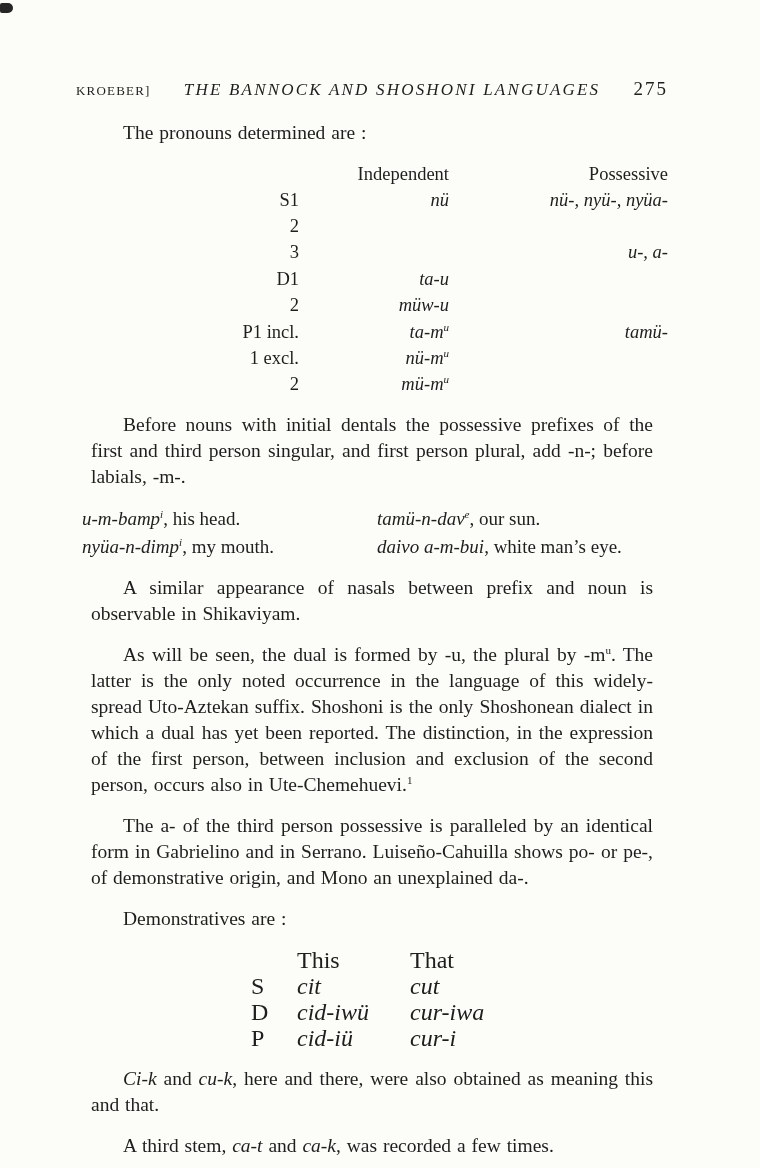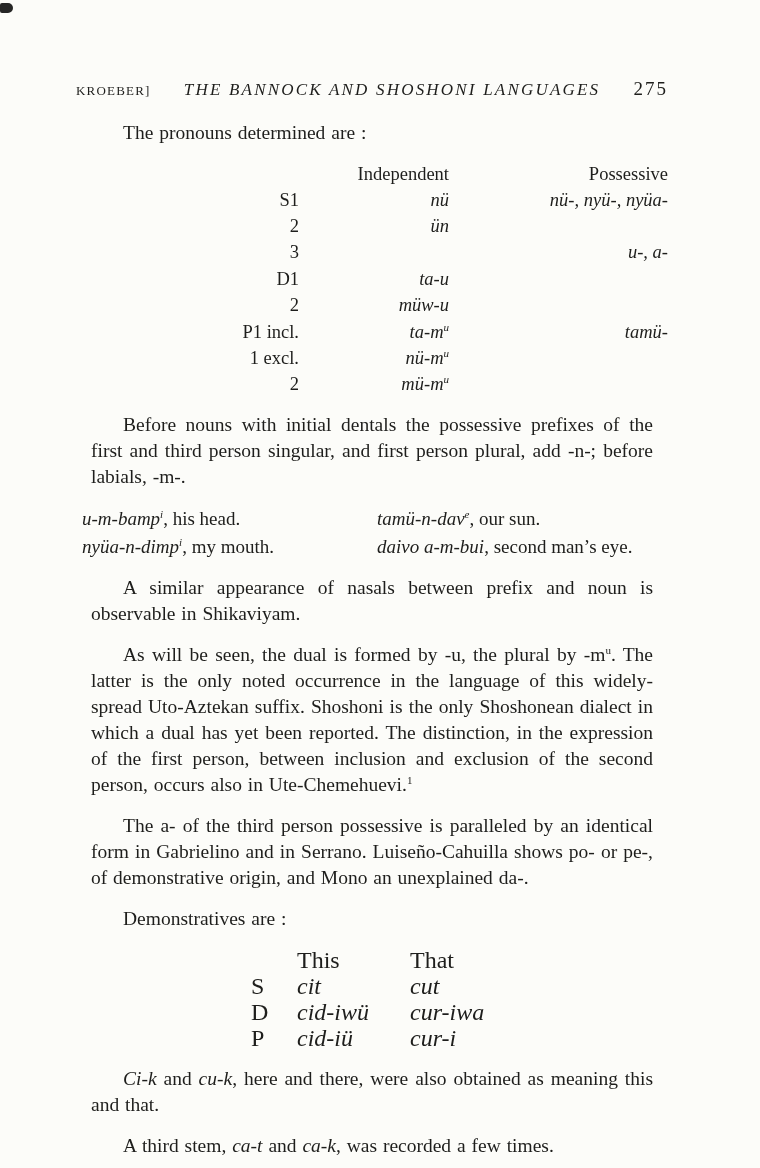--- a/index.html
+++ b/index.html
@@ -90,21 +90,20 @@
         <div class="c-poss">Possessive</div>
       </div>
 
       <div class="prow">
         <div class="c-label"><span class="pl-letter">S</span><span>1</span></div>
         <div class="c-ind shift"><span>nü</span><sup></sup></div>
         <div class="c-poss">nü-, nyü-, nyüa-</div>
       </div>
       <div class="prow">
         <div class="c-label"><span class="pl-letter"></span><span>2</span></div>
-        <div class="c-ind shift"><span>ün</span><sup></sup></div>
       </div>
       <div class="prow">
         <div class="c-label"><span class="pl-letter"></span><span>3</span></div>
         <div class="c-ind"><span></span><sup></sup></div>
         <div class="c-poss">u-, a-</div>
       </div>
       <div class="prow group-start">
         <div class="c-label"><span class="pl-letter">D</span><span>1</span></div>
         <div class="c-ind"><span>ta-u</span><sup></sup></div>
         <div class="c-poss"></div>
@@ -130,21 +129,21 @@
         <div class="c-poss"></div>
       </div>
     </div>
 
     <p class="para">Before nouns with initial dentals the possessive prefixes of the first and third person singular, and first person plural, add -n-; before labials, -m-.</p>
 
     <div class="examples">
       <div class="ex-cell"><i>u-m-bamp</i><sup>i</sup><span>, his head.</span></div>
       <div class="ex-cell"><i>tamü-n-dav</i><sup>e</sup><span>, our sun.</span></div>
       <div class="ex-cell"><i>nyüa-n-dimp</i><sup>i</sup><span>, my mouth.</span></div>
-      <div class="ex-cell"><i>daivo a-m-bui</i><sup></sup><span>, second man’s eye.</span></div>
+      <div class="ex-cell"><i>daivo a-m-bui</i><sup></sup><span>, white man’s eye.</span></div>
     </div>
 
     <p class="para">A similar appearance of nasals between prefix and noun is observable in Shikaviyam.</p>
 
     <p class="para"><span>As will be seen, the dual is formed by -u, the plural by -m</span><sup>u</sup><span>. The latter is the only noted occurrence in the language of this widely-spread Uto-Aztekan suffix.  Shoshoni is the only Shoshonean dialect in which a dual has yet been reported.  The distinction, in the expression of the first person, between inclusion and exclusion of the second person, occurs also in Ute-Chemehuevi.</span><sup>1</sup></p>
 
     <p class="para">The a- of the third person possessive is paralleled by an identical form in Gabrielino and in Serrano.  Luiseño-Cahuilla shows po- or pe-, of demonstrative origin, and Mono an unexplained da-.</p>
 
     <p class="para">Demonstratives are :</p>
 

